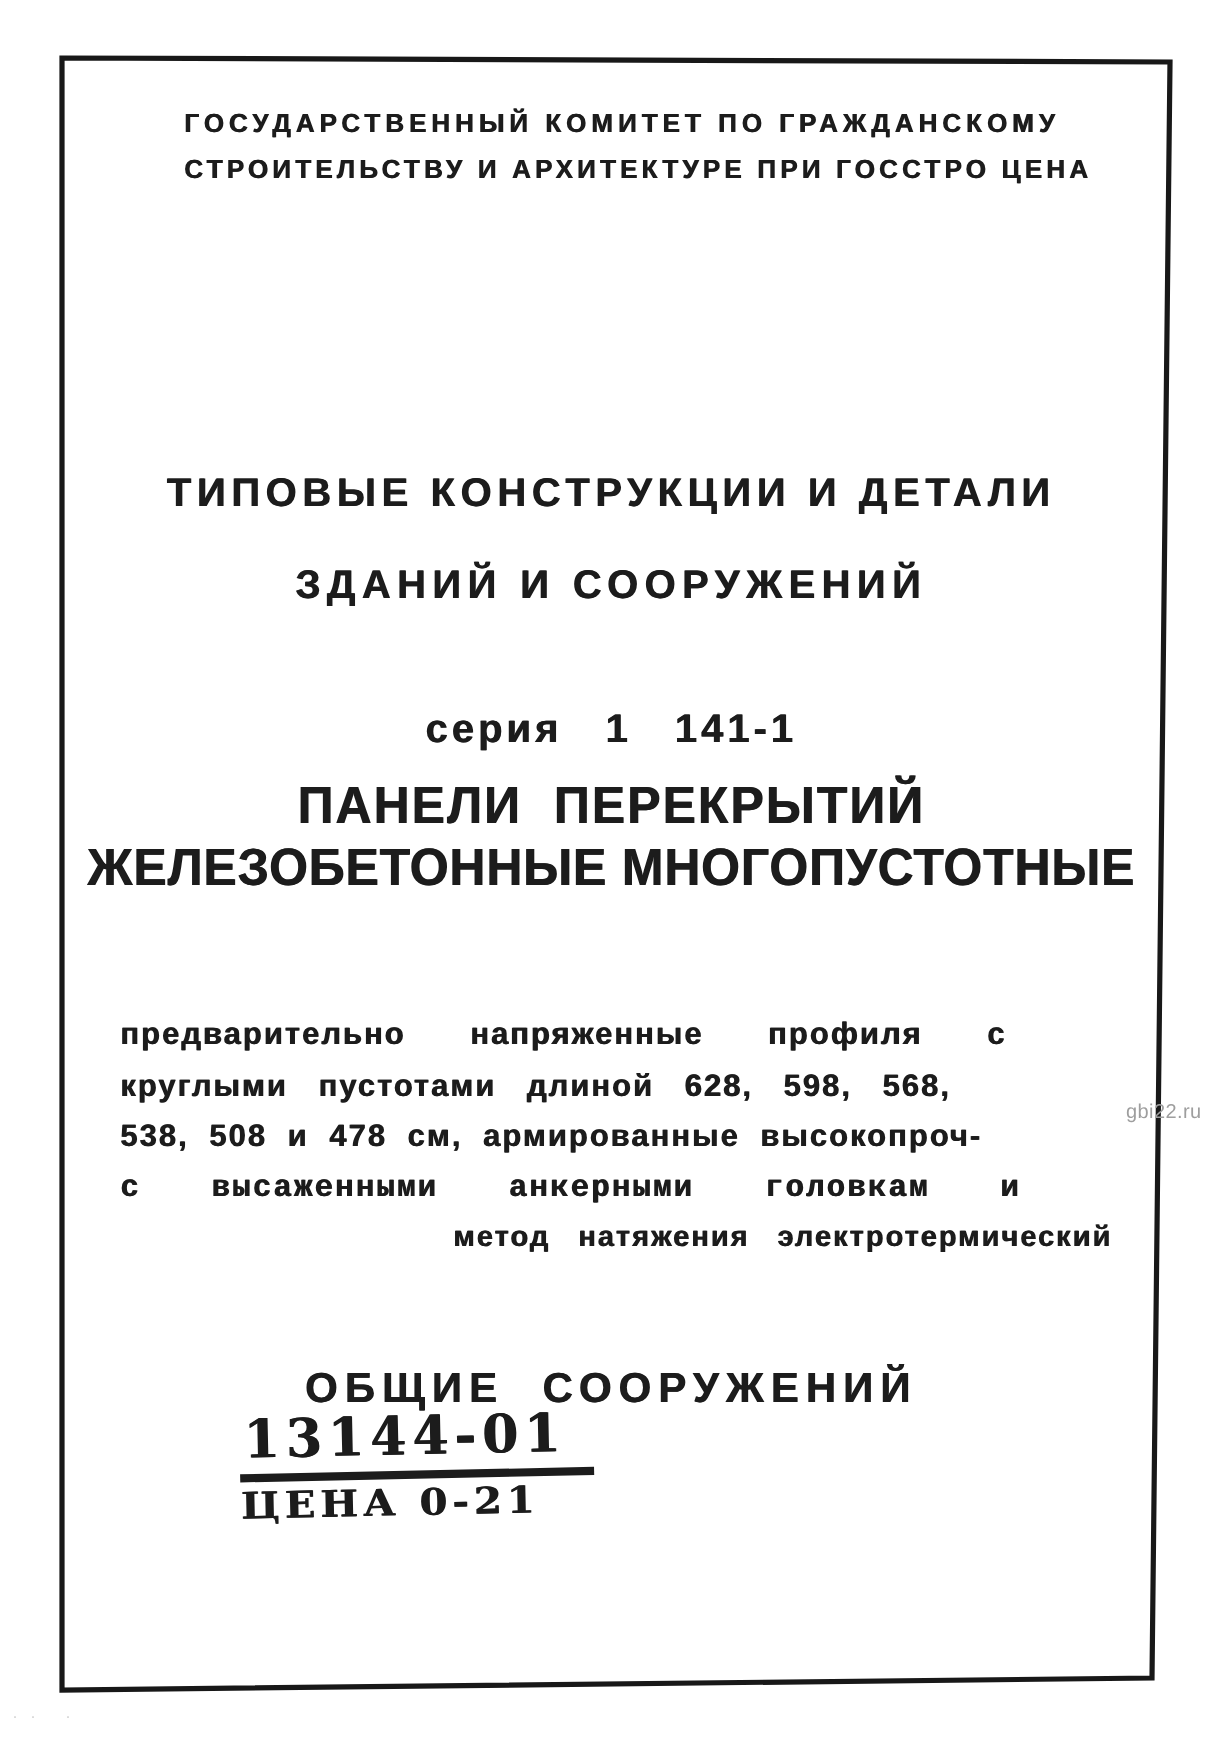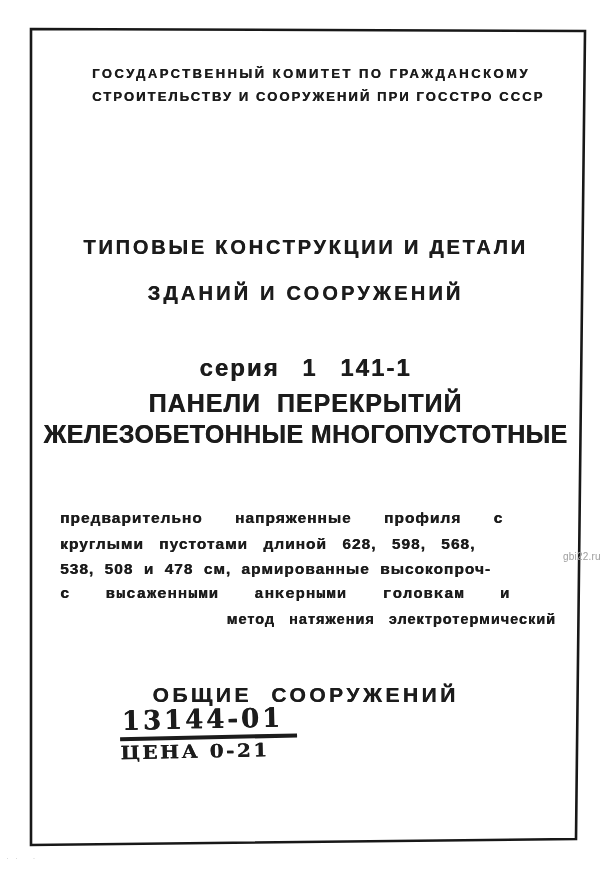--- a/index.html
+++ b/index.html
@@ -15,28 +15,28 @@
     color:var(--ink);
     overflow:hidden;
     position:relative;
   }
   .page{position:absolute;inset:0;}
   .frame-svg{position:absolute;left:0;top:0;}
   .abs{position:absolute;}
   .center{left:31px;width:549px;text-align:center;}
   .ink{color:var(--ink);font-weight:700;text-shadow:0.4px 0 0 currentColor;}
 
-  .org{left:92px;top:62px;width:460px;font-size:13px;line-height:23px;
+  .org{left:92px;top:50px;width:460px;font-size:13px;line-height:23px;
        letter-spacing:2.5px;}
   .org .l2{letter-spacing:2.1px;}
 
   .series-head-1{top:236px;font-size:20px;letter-spacing:2.8px;text-align:center;}
   .series-head-2{top:282px;font-size:20px;letter-spacing:3.2px;}
 
-  .series-number{top:354px;font-size:24px;letter-spacing:2px;word-spacing:14px;}
+  .series-number{top:354px;font-size:20px;letter-spacing:2px;word-spacing:14px;}
 
   .main-title-1{top:389px;font-size:25px;letter-spacing:1px;word-spacing:8px;
                 transform:scaleY(1.05);}
   .main-title-2{top:420px;font-size:25px;letter-spacing:0.4px;
                 transform:scaleY(1.05);}
 
   .issue{top:465px;font-size:19px;letter-spacing:3px;word-spacing:6px;}
 
   .descr{left:60px;top:505px;width:496px;font-size:15.5px;line-height:25.6px;
          letter-spacing:1px;}
@@ -67,21 +67,21 @@
 <body>
 
 <div class="page">
 
   <svg class="frame-svg" width="611" height="877" viewBox="0 0 611 877" aria-hidden="true">
     <polygon points="31,29 585,31 576,839 31,845" fill="none" stroke="#181818" stroke-width="2.6"></polygon>
   </svg>
 
   <div class="abs org ink">
     <div class="l1">ГОСУДАРСТВЕННЫЙ КОМИТЕТ ПО ГРАЖДАНСКОМУ</div>
-    <div class="l2">СТРОИТЕЛЬСТВУ И СООРУЖЕНИЙ ПРИ ГОССТРО СССР</div>
+    <div class="l2">СТРОИТЕЛЬСТВУ И АРХИТЕКТУРЕ ПРИ ГОССТРО ЦЕНА</div>
   </div>
 
   <div class="abs center series-head-1 ink">ТИПОВЫЕ КОНСТРУКЦИИ И ДЕТАЛИ</div>
   <div class="abs center series-head-2 ink">ЗДАНИЙ И СООРУЖЕНИЙ</div>
 
   <div class="abs center series-number ink">серия 1 141-1</div>
 
   <div class="abs center main-title-1 ink">ПАНЕЛИ ПЕРЕКРЫТИЙ</div>
   <div class="abs center main-title-2 ink">ЖЕЛЕЗОБЕТОННЫЕ МНОГОПУСТОТНЫЕ</div>
 

